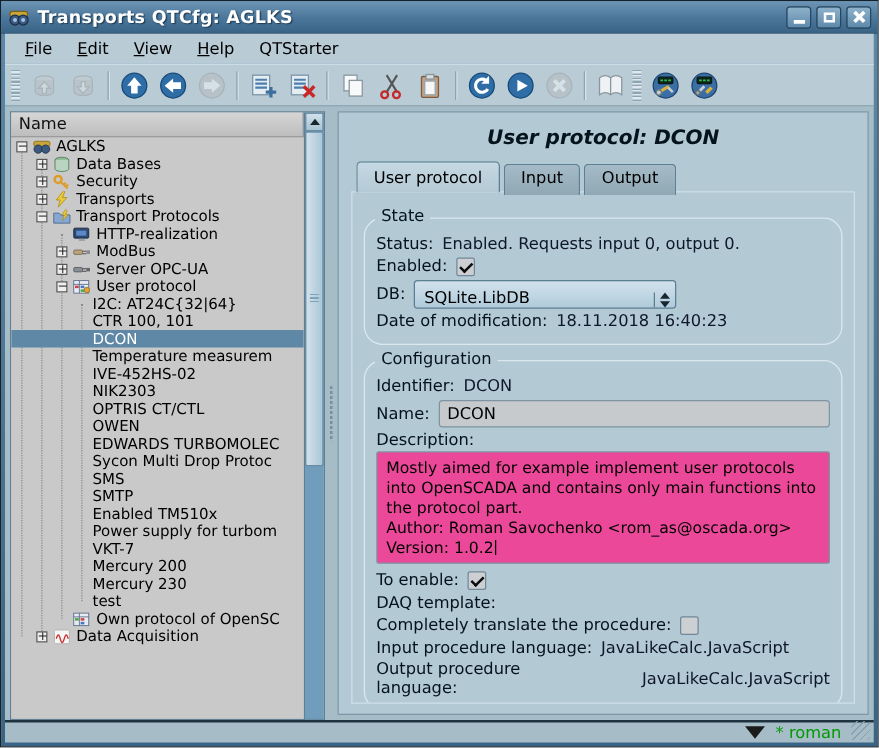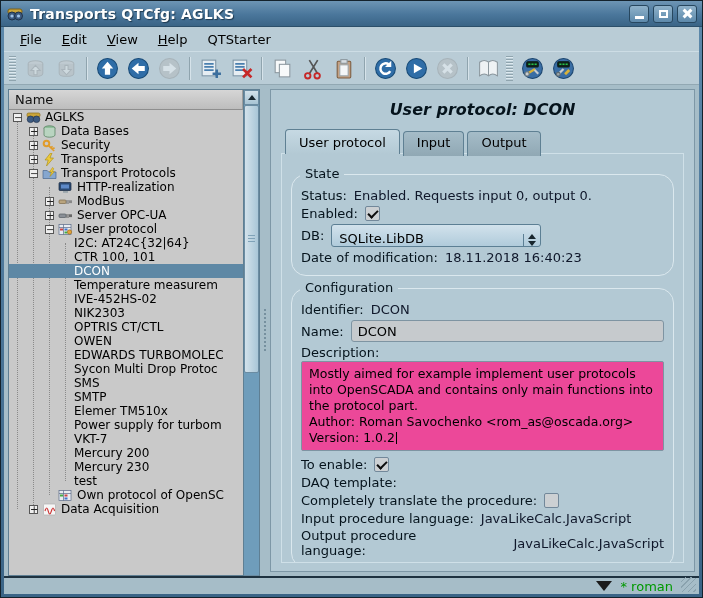--- a/index.html
+++ b/index.html
@@ -453,21 +453,21 @@
             <div class="tree-row" style="padding-left: 52px;">
               <span class="spacer"></span>
               <span>SMS</span>
             </div>
             <div class="tree-row" style="padding-left: 52px;">
               <span class="spacer"></span>
               <span>SMTP</span>
             </div>
             <div class="tree-row" style="padding-left: 52px;">
               <span class="spacer"></span>
-              <span>Elemer TM510x</span>
+              <span>Enabled TM510x</span>
             </div>
             <div class="tree-row" style="padding-left: 52px;">
               <span class="spacer"></span>
               <span>Power supply for turbom</span>
             </div>
             <div class="tree-row" style="padding-left: 52px;">
               <span class="spacer"></span>
               <span>VKT-7</span>
             </div>
             <div class="tree-row" style="padding-left: 52px;">

